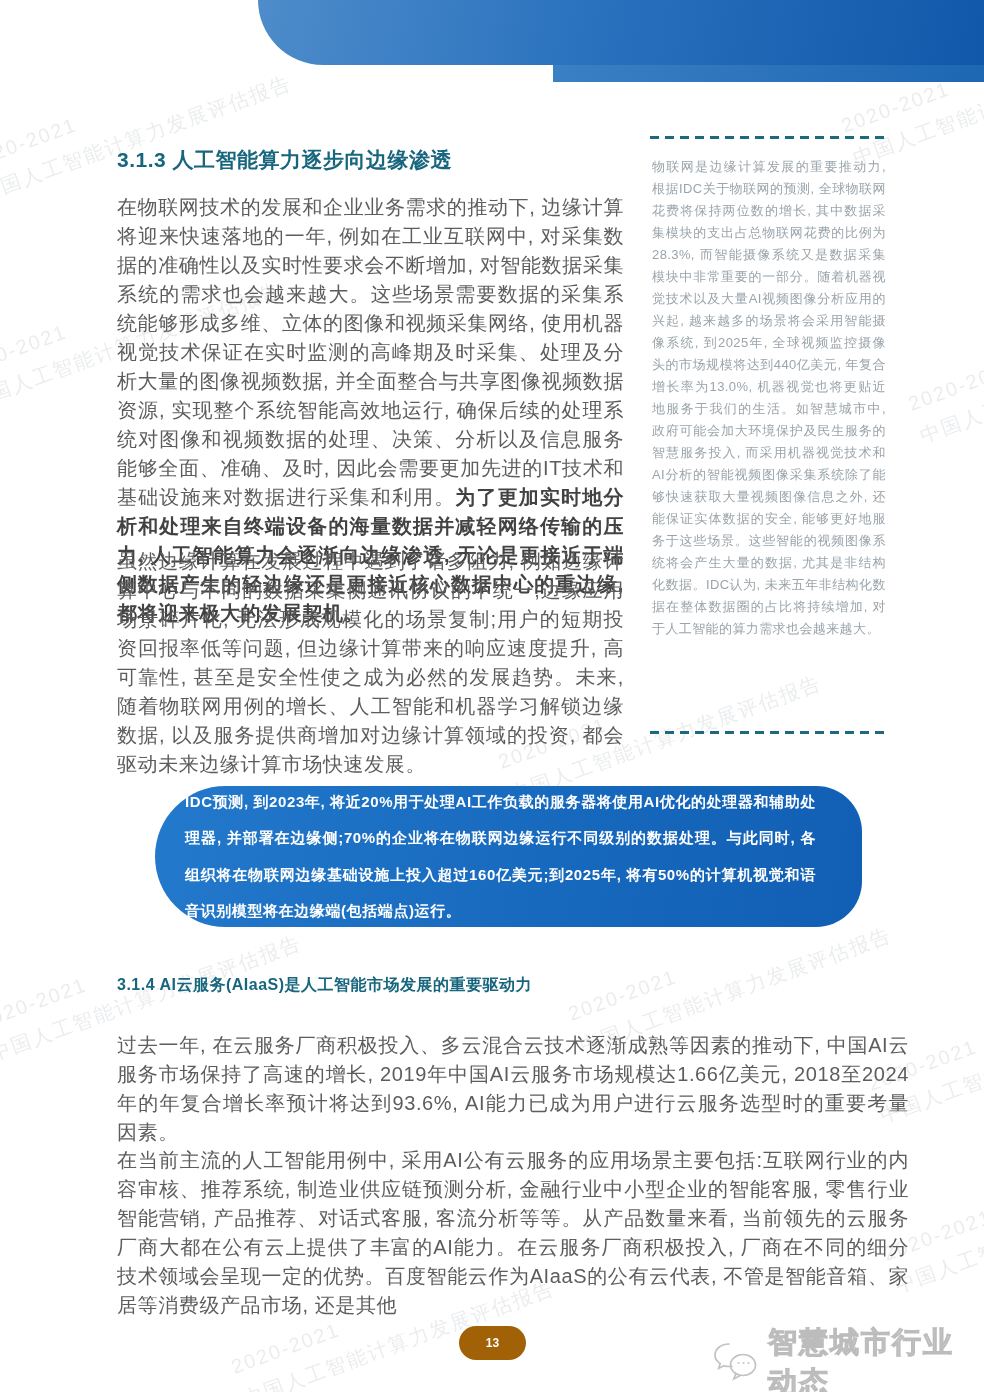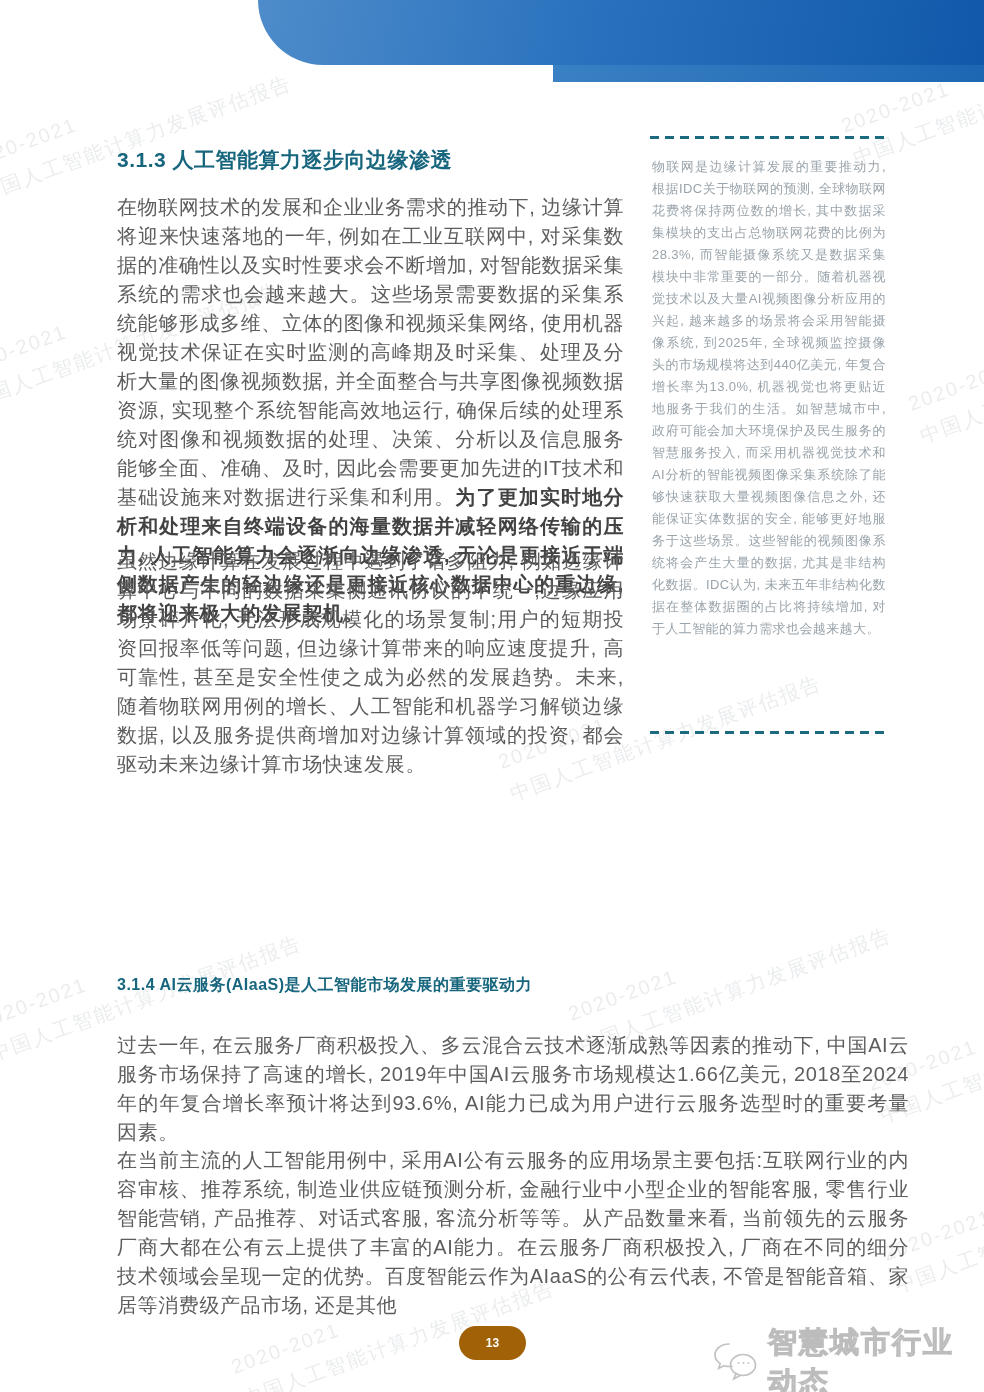--- a/index.html
+++ b/index.html
@@ -117,20 +117,23 @@
   <div class="para p1">
     <span>在物联网技术的发展和企业业务需求的推动下, 边缘计算将迎来快速落地的一年, 例如在工业互联网中, 对采集数据的准确性以及实时性要求会不断增加, 对智能数据采集系统的需求也会越来越大。这些场景需要数据的采集系统能够形成多维、立体的图像和视频采集网络, 使用机器视觉技术保证在实时监测的高峰期及时采集、处理及分析大量的图像视频数据, 并全面整合与共享图像视频数据资源, 实现整个系统智能高效地运行, 确保后续的处理系统对图像和视频数据的处理、决策、分析以及信息服务能够全面、准确、及时, 因此会需要更加先进的IT技术和基础设施来对数据进行采集和利用。</span><span class="bold-run">为了更加实时地分析和处理来自终端设备的海量数据并减轻网络传输的压力, 人工智能算力会逐渐向边缘渗透, 无论是更接近于端侧数据产生的轻边缘还是更接近核心数据中心的重边缘, 都将迎来极大的发展契机。</span>
   </div>
 
   <div class="para p2">虽然边缘计算在发展过程中遇到了诸多阻力, 例如边缘计算中心与不同的数据采集侧通讯协议的不统一;边缘应用场景碎片化, 无法形成规模化的场景复制;用户的短期投资回报率低等问题, 但边缘计算带来的响应速度提升, 高可靠性, 甚至是安全性使之成为必然的发展趋势。未来, 随着物联网用例的增长、人工智能和机器学习解锁边缘数据, 以及服务提供商增加对边缘计算领域的投资, 都会驱动未来边缘计算市场快速发展。</div>
 
   <div class="dash dash-top"></div>
   <div class="side-note">物联网是边缘计算发展的重要推动力, 根据IDC关于物联网的预测, 全球物联网花费将保持两位数的增长, 其中数据采集模块的支出占总物联网花费的比例为28.3%, 而智能摄像系统又是数据采集模块中非常重要的一部分。随着机器视觉技术以及大量AI视频图像分析应用的兴起, 越来越多的场景将会采用智能摄像系统, 到2025年, 全球视频监控摄像头的市场规模将达到440亿美元, 年复合增长率为13.0%, 机器视觉也将更贴近地服务于我们的生活。如智慧城市中, 政府可能会加大环境保护及民生服务的智慧服务投入, 而采用机器视觉技术和AI分析的智能视频图像采集系统除了能够快速获取大量视频图像信息之外, 还能保证实体数据的安全, 能够更好地服务于这些场景。这些智能的视频图像系统将会产生大量的数据, 尤其是非结构化数据。IDC认为, 未来五年非结构化数据在整体数据圈的占比将持续增加, 对于人工智能的算力需求也会越来越大。</div>
   <div class="dash dash-bottom"></div>
 
+  <div class="callout">
+    <div class="callout-text">IDC预测, 到2023年, 将近20%用于处理AI工作负载的服务器将使用AI优化的处理器和辅助处理器, 并部署在边缘侧;70%的企业将在物联网边缘运行不同级别的数据处理。与此同时, 各组织将在物联网边缘基础设施上投入超过160亿美元;到2025年, 将有50%的计算机视觉和语音识别模型将在边缘端(包括端点)运行。</div>
+  </div>
 
   <div class="h314">3.1.4 AI云服务(AIaaS)是人工智能市场发展的重要驱动力</div>
   <div class="para p3">过去一年, 在云服务厂商积极投入、多云混合云技术逐渐成熟等因素的推动下, 中国AI云服务市场保持了高速的增长, 2019年中国AI云服务市场规模达1.66亿美元, 2018至2024年的年复合增长率预计将达到93.6%, AI能力已成为用户进行云服务选型时的重要考量因素。</div>
   <div class="para p4">在当前主流的人工智能用例中, 采用AI公有云服务的应用场景主要包括:互联网行业的内容审核、推荐系统, 制造业供应链预测分析, 金融行业中小型企业的智能客服, 零售行业智能营销, 产品推荐、对话式客服, 客流分析等等。从产品数量来看, 当前领先的云服务厂商大都在公有云上提供了丰富的AI能力。在云服务厂商积极投入, 厂商在不同的细分技术领域会呈现一定的优势。百度智能云作为AIaaS的公有云代表, 不管是智能音箱、家居等消费级产品市场, 还是其他</div>
 
   <div class="page-badge">13</div>
 
   <div class="brand">
     <span>
       <svg width="48" height="44" viewBox="0 0 48 44">

